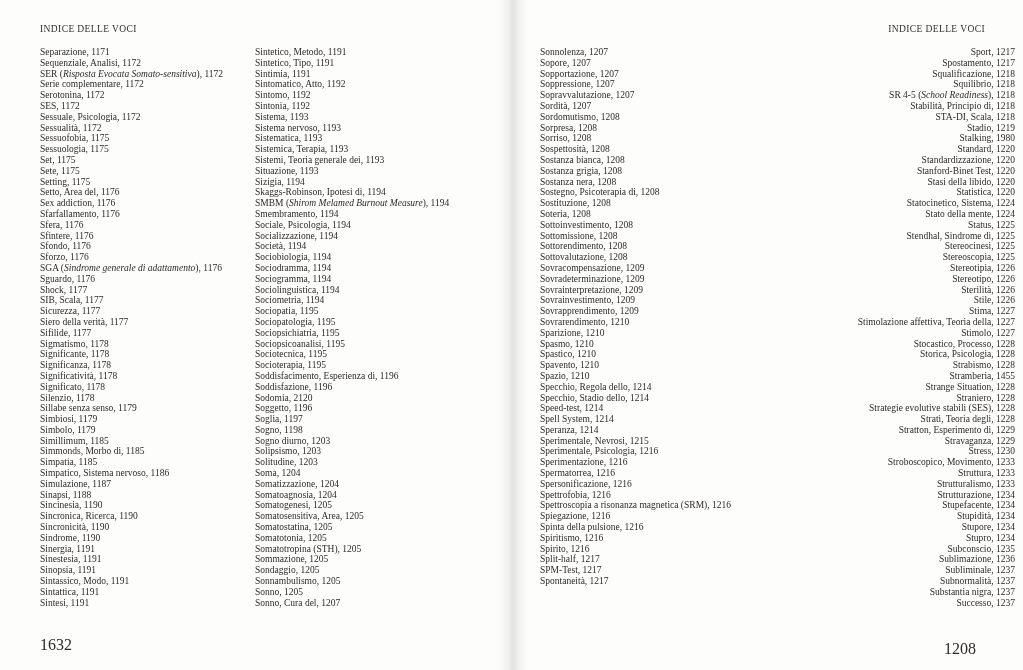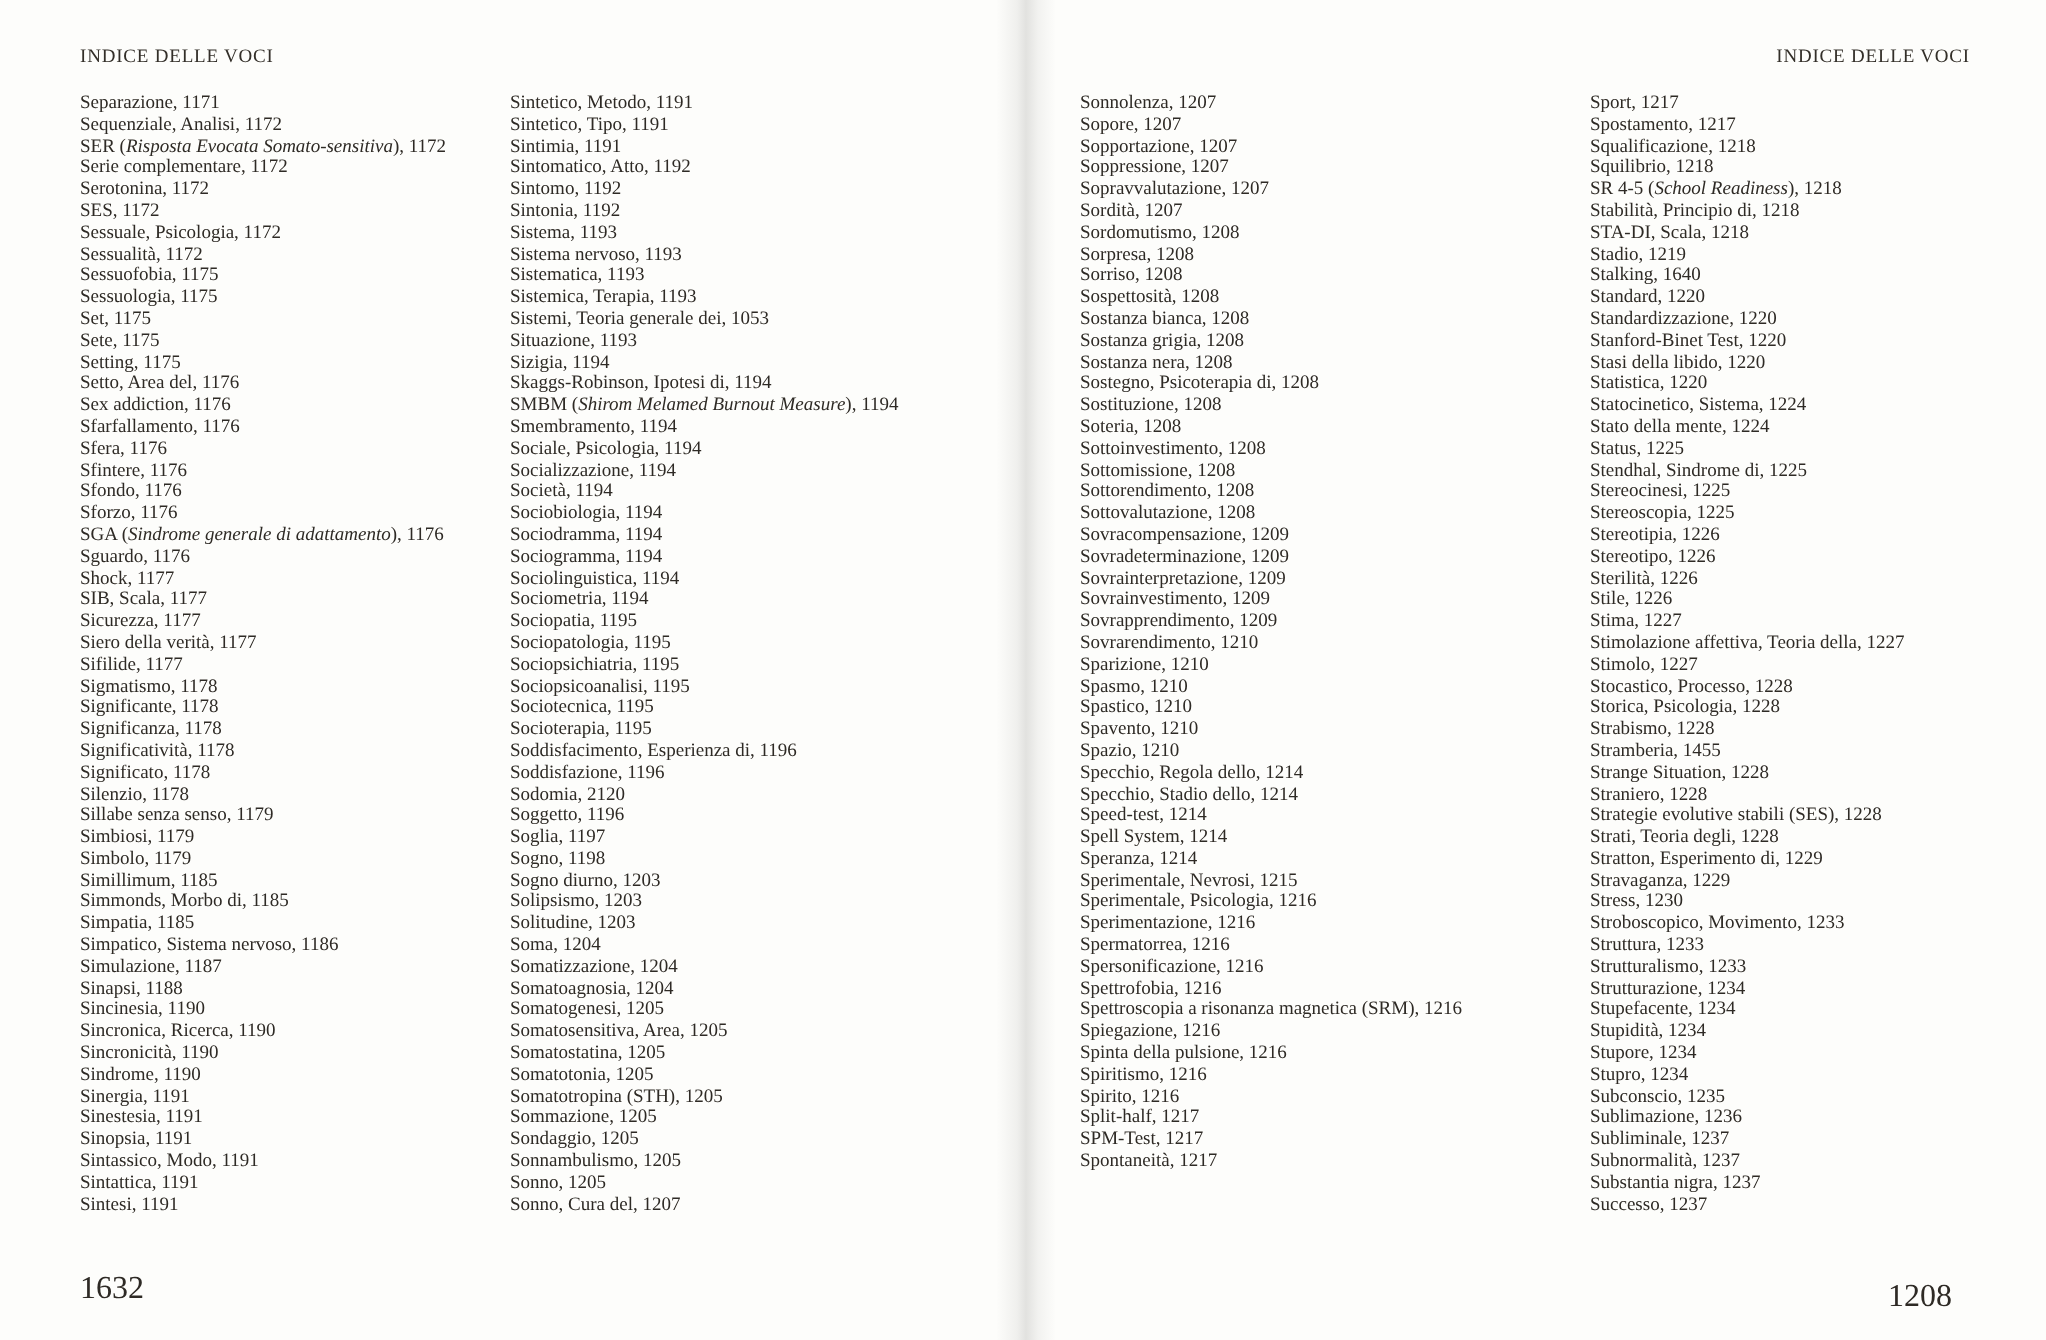--- a/index.html
+++ b/index.html
@@ -37,21 +37,21 @@
   .running-head.left  { left: 40px; }
   .running-head.right { right: 38px; }
   .col {
     position: absolute; top: 47px;
     font-size: 9.5px; line-height: 10.8px;
     color: #2e2a25;
   }
   .col-1 { left: 40px;  width: 211px; }
   .col-2 { left: 255px; width: 252px; }
   .col-3 { left: 29px;  width: 252px; }  
-  .col-4 { left: 284px; width: 220px; }  
+  .col-4 { left: 284px; width: 220px; text-align: right; }  
   .entry {
     padding-left: 11px; text-indent: -11px; 
     white-space: normal;
   }
   .entry i { font-style: italic; }
   .folio {
     position: absolute;
     font-size: 16px; color: #2e2a25;
   }
   .folio.left  { left: 40px; top: 636px; }
@@ -124,21 +124,21 @@
         <div class="entry">Sintetico, Metodo, 1191</div>
         <div class="entry">Sintetico, Tipo, 1191</div>
         <div class="entry">Sintimia, 1191</div>
         <div class="entry">Sintomatico, Atto, 1192</div>
         <div class="entry">Sintomo, 1192</div>
         <div class="entry">Sintonia, 1192</div>
         <div class="entry">Sistema, 1193</div>
         <div class="entry">Sistema nervoso, 1193</div>
         <div class="entry">Sistematica, 1193</div>
         <div class="entry">Sistemica, Terapia, 1193</div>
-        <div class="entry">Sistemi, Teoria generale dei, 1053</div>
+        <div class="entry">Sistemi, Teoria generale dei, 1193</div>
         <div class="entry">Situazione, 1193</div>
         <div class="entry">Sizigia, 1194</div>
         <div class="entry">Skaggs-Robinson, Ipotesi di, 1194</div>
         <div class="entry">SMBM (<i>Shirom Melamed Burnout Measure</i>), 1194</div>
         <div class="entry">Smembramento, 1194</div>
         <div class="entry">Sociale, Psicologia, 1194</div>
         <div class="entry">Socializzazione, 1194</div>
         <div class="entry">Società, 1194</div>
         <div class="entry">Sociobiologia, 1194</div>
         <div class="entry">Sociodramma, 1194</div>
@@ -236,21 +236,21 @@
 
     <div class="col col-4">
         <div class="entry">Sport, 1217</div>
         <div class="entry">Spostamento, 1217</div>
         <div class="entry">Squalificazione, 1218</div>
         <div class="entry">Squilibrio, 1218</div>
         <div class="entry">SR 4-5 (<i>School Readiness</i>), 1218</div>
         <div class="entry">Stabilità, Principio di, 1218</div>
         <div class="entry">STA-DI, Scala, 1218</div>
         <div class="entry">Stadio, 1219</div>
-        <div class="entry">Stalking, 1640</div>
+        <div class="entry">Stalking, 1980</div>
         <div class="entry">Standard, 1220</div>
         <div class="entry">Standardizzazione, 1220</div>
         <div class="entry">Stanford-Binet Test, 1220</div>
         <div class="entry">Stasi della libido, 1220</div>
         <div class="entry">Statistica, 1220</div>
         <div class="entry">Statocinetico, Sistema, 1224</div>
         <div class="entry">Stato della mente, 1224</div>
         <div class="entry">Status, 1225</div>
         <div class="entry">Stendhal, Sindrome di, 1225</div>
         <div class="entry">Stereocinesi, 1225</div>

